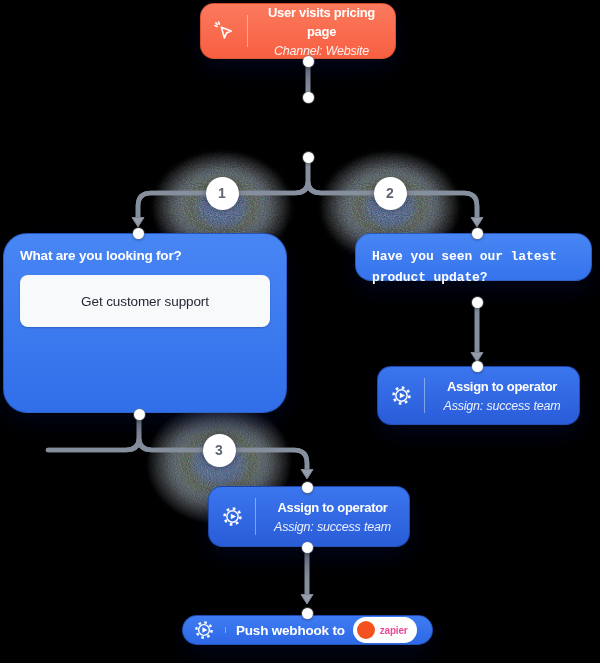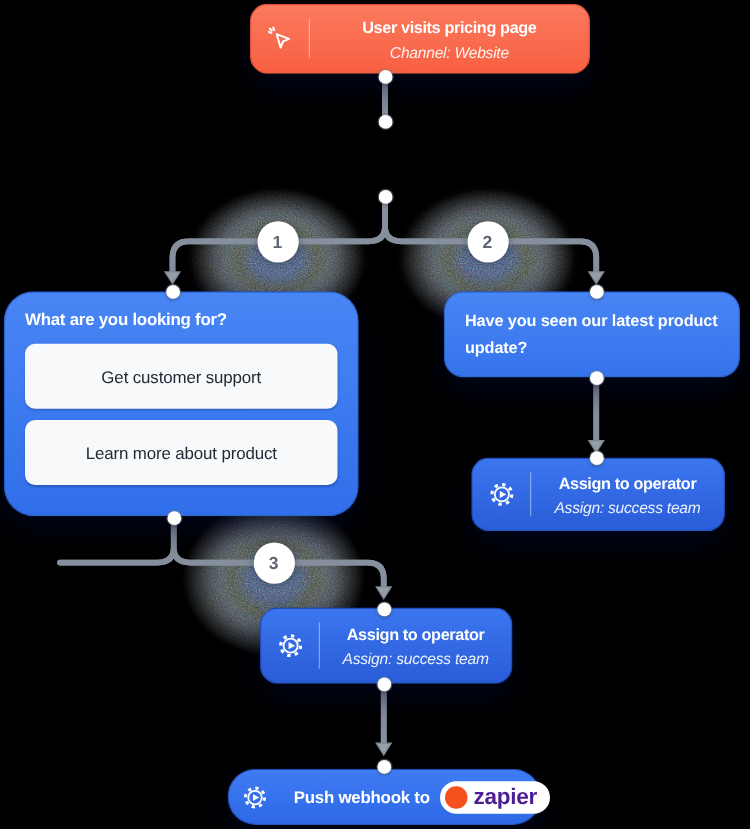--- a/index.html
+++ b/index.html
@@ -11,50 +11,50 @@
 
   .node{position:absolute;z-index:2;display:flex;align-items:center;color:#fff;
         border-radius:14px;box-sizing:border-box;
         box-shadow:0 10px 24px rgba(0,10,45,.55);}
   .iconcol{width:46px;display:flex;align-items:center;justify-content:center;flex:0 0 46px;}
   .vdiv{width:1px;align-self:stretch;margin:11px 0;background:rgba(255,255,255,.4);}
   .tcol{flex:1;text-align:center;padding:0 6px;}
   .ttl{font-weight:700;font-size:13px;letter-spacing:-.3px;line-height:1.4;}
   .sub{font-style:italic;font-size:12.5px;color:rgba(255,255,255,.9);margin-top:3px;letter-spacing:-.2px;}
 
-  .n-trigger{left:200px;top:3px;width:272px;height:56px;
+  .n-trigger{left:200px;top:3px;width:196px;height:56px;
              background:linear-gradient(180deg,#FB7A5E,#F85F41);border:1px solid rgba(160,40,10,.35);}
   .n-cond{left:178px;top:96px;width:252px;height:60px;
           background:linear-gradient(180deg,#45AAF5,#2E99EE);border:1px solid rgba(10,60,120,.3);}
   .n-qleft{left:3px;top:233px;width:284px;height:180px;border-radius:24px;
            background:linear-gradient(180deg,#4886F5,#316FEA);border:1px solid rgba(10,40,110,.35);
            display:block;padding:14px 16px;}
-  .n-qright{left:355px;top:233px;width:237px;height:69px;border-radius:16px;
+  .n-qright{left:355px;top:233px;width:237px;height:48px;border-radius:16px;
             background:linear-gradient(180deg,#4886F5,#3573EC);border:1px solid rgba(10,40,110,.35);
-            display:block;padding:13px 16px;}
+            display:block;padding:13px 16px;font-family:Liberation Mono, monospace;}
   .n-assign{width:203px;height:59px;
             background:linear-gradient(180deg,#3B76EF,#2A5CD8);border:1px solid rgba(5,30,100,.4);}
   .n-assign-r{left:377px;top:366px;}
   .n-assign-l{left:208px;top:486px;width:202px;height:61px;}
-  .n-webhook{left:182px;top:615px;width:251px;height:45px;border-radius:23px;
+  .n-webhook{left:182px;top:615px;width:251px;height:30px;border-radius:23px;
              background:linear-gradient(180deg,#3F7CF3,#2E68E6);border:1px solid rgba(5,30,100,.4);}
   .n-webhook .iconcol{flex:0 0 42px;width:42px;}
 
   .qtitle{font-weight:600;font-size:13.5px;letter-spacing:-.2px;color:#fff;}
   .qright-title{font-weight:600;font-size:13px;letter-spacing:-.1px;line-height:1.6;color:#fff;}
   .optwrap{margin-top:12px;display:flex;flex-direction:column;gap:9px;}
   .qbtn{height:52px;border-radius:8px;background:#F8F9FB;border:none;cursor:pointer;
         font-family:"Liberation Sans",sans-serif;font-size:13.5px;font-weight:500;color:#242A35;
         letter-spacing:-.1px;box-shadow:0 1px 2px rgba(0,20,60,.25);}
 
   .webhook-label{font-weight:700;font-size:13.5px;letter-spacing:-.2px;margin:0 8px 0 10px;white-space:nowrap;}
   .zap-badge{display:flex;align-items:center;background:#fff;border-radius:13px;height:26px;
              padding:0 10px 0 4px;gap:5px;margin-right:4px;}
   .zap-dot{width:18px;height:18px;border-radius:50%;background:#F4511E;}
-  .zap-text{font-weight:700;font-size:18px;color:#4c1d95;letter-spacing:-.2px;}
+  .zap-text{font-weight:700;font-size:10px;color:#ec4899;letter-spacing:-.2px;}
 
   .dot{position:absolute;z-index:3;width:11px;height:11px;border-radius:50%;background:#fff;
        box-shadow:0 0 0 1px rgba(125,135,150,.45),0 1px 3px rgba(0,0,0,.4);}
   .badge{position:absolute;z-index:3;width:33px;height:33px;border-radius:50%;background:#fff;
          display:flex;align-items:center;justify-content:center;font-size:14px;font-weight:700;
          color:#5E6672;box-shadow:0 2px 7px rgba(0,0,0,.35);}
 </style>
 </head>
 <body>
 
@@ -134,21 +134,20 @@
       <div class="ttl">User visits pricing page</div>
       <div class="sub">Channel: Website</div>
     </div>
   </div>
 
 
   <div class="node n-qleft">
     <div class="qtitle">What are you looking for?</div>
     <div class="optwrap">
       <button class="qbtn">Get customer support</button>
-      <button class="qbtn">Learn more about product</button>
     </div>
   </div>
 
   <div class="node n-qright">
     <div class="qright-title">Have you seen our latest product update?</div>
   </div>
 
   <div class="node n-assign n-assign-r">
     <div class="iconcol">
       <svg width="23" height="23" viewBox="0 0 22 22" fill="none">

